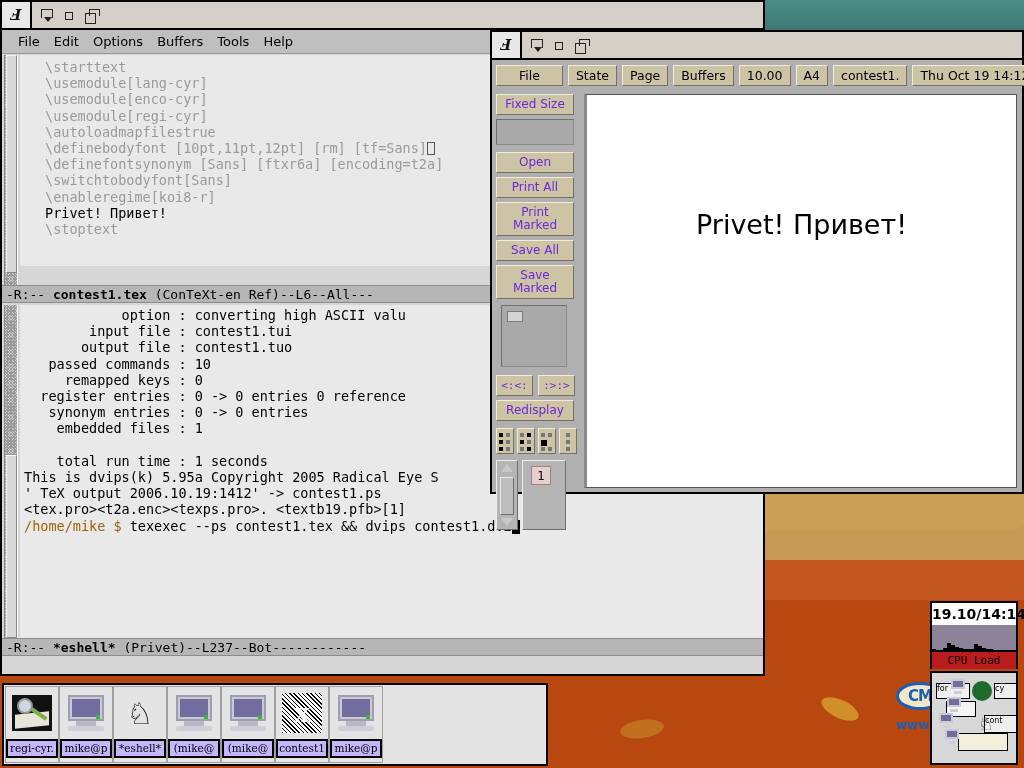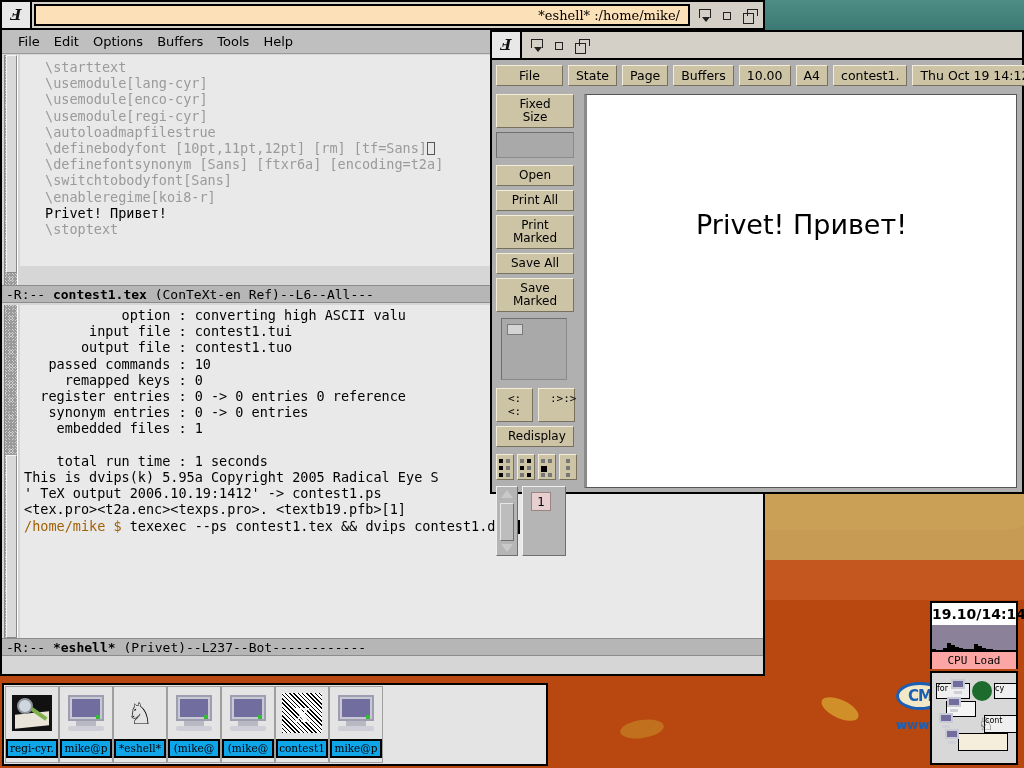--- a/index.html
+++ b/index.html
@@ -144,22 +144,22 @@
     padding:3px 7px; white-space:nowrap; cursor:pointer; line-height:13px;
   }
   .gvbtn.wide { padding:3px 22px; }
   .gv-left {
     position:absolute; left:4px; top:62px; width:82px; bottom:4px;
   }
   .gvsbtn {
     display:block; width:78px; margin-bottom:4px;
     background:#cdc3a5; border:1px solid #f2ecd9;
     border-right-color:#77705c; border-bottom-color:#77705c;
-    font-family:"DejaVu Sans", sans-serif; font-size:12px; color:#000000;
-    padding:3px 11px; text-align:center; cursor:pointer; line-height:13px;
+    font-family:"DejaVu Sans", sans-serif; font-size:12px; color:#6d28d9;
+    padding:3px 4px; text-align:center; cursor:pointer; line-height:13px;
   }
   .gvblank {
     width:78px; height:26px; margin-bottom:7px;
     background:#a9a9a9; border:1px solid #8a8a8a;
     border-top-color:#6f6f6f; border-left-color:#6f6f6f;
   }
   .gvthumb {
     width:66px; height:62px; margin:6px 0 8px 5px;
     background:#a9a9a9; border:1px solid #8a8a8a;
     border-top-color:#6f6f6f; border-left-color:#6f6f6f; position:relative;
@@ -210,21 +210,21 @@
     background:#e4e4e4; border:2px solid #000;
     display:flex; align-items:flex-start; padding:1px;
   }
   .task {
     width:54px; height:77px; border:1px solid #9f9f9f; background:#e4e4e4;
     display:flex; flex-direction:column; align-items:center; cursor:pointer;
   }
   .task .ticon { width:46px; height:52px; display:flex; align-items:center;
     justify-content:center; }
   .task .tlabel {
-    width:52px; border:2px solid #000; background:#0ea5e9;
+    width:52px; border:2px solid #000; background:#c4b5fd;
     font-family:"DejaVu Serif", serif; font-size:10.5px; color:#000;
     text-align:center; line-height:15px; height:19px;
     overflow:hidden; white-space:nowrap;
   }
   .mon { width:40px; height:36px; position:relative; }
   .mon .scr { position:absolute; left:2px; top:0; width:36px; height:26px;
     background:#c9c9d6; border:2px solid #9e9eb0; }
   .mon .scr:after{content:"";position:absolute;left:2px;top:2px;right:2px;bottom:2px;
     background:#716d9e;}
   .mon .base{position:absolute;left:10px;top:26px;width:20px;height:5px;background:#b9b9c4;}
@@ -251,21 +251,21 @@
     background:#000; border:2px solid #000;
   }
   #dock-cpu .clk {
     height:22px; background:#fff; color:#000;
     font-family:"DejaVu Sans", sans-serif; font-weight:bold; font-size:14px;
     text-align:center; line-height:22px;
   }
   #dock-cpu .graph { height:27px; background:#8b8198; position:relative; overflow:hidden;}
   #dock-cpu .graph i{position:absolute;bottom:0;background:#000;display:block;}
   #dock-cpu .lbl {
-    height:17px; background:#fca5a5; color:#000;
+    height:17px; background:#b91c1c; color:#000;
     font-family:"DejaVu Sans Mono", monospace; font-size:11px;
     text-align:center; line-height:17px;
   }
   #dock-pager {
     position:absolute; left:930px; top:671px; width:88px; height:94px;
     background:#d8d8d8; border:2px solid #000; overflow:hidden;
   }
   .pg-win { position:absolute; background:#efefef; border:1px solid #000;
     font-family:"DejaVu Sans", sans-serif; font-size:8px; color:#000;
     overflow:hidden; white-space:nowrap; }
@@ -314,21 +314,20 @@
   <div class="leafblob" style="left:660px;top:600px;width:30px;height:14px;background:#8aa32c;transform:rotate(-20deg);"></div>
   <div class="leafblob" style="left:575px;top:640px;width:34px;height:15px;background:#e0b93a;transform:rotate(8deg);"></div>
   <div class="leafblob" style="left:700px;top:655px;width:28px;height:13px;background:#6f9428;transform:rotate(-12deg);"></div>
   <div class="leafblob" style="left:820px;top:700px;width:40px;height:18px;background:#d18f2a;transform:rotate(25deg);"></div>
   <div class="leafblob" style="left:620px;top:720px;width:44px;height:18px;background:#c1701e;transform:rotate(-8deg);"></div>
 </div>
 
 <div id="emacs-window">
   <div class="titlebar">
     <div class="tb-icon">Ⅎ</div>
-    <div class="tb-label">*eshell*    :/home/mike/</div>
     <div class="tb-btns">
       <div class="tb-btn">
           <div class="ic-shade"></div>
         </div>
       <div class="tb-btn">
           <div class="ic-max"></div>
         </div>
       <div class="tb-btn ic-close"></div>
     </div>
   </div>

